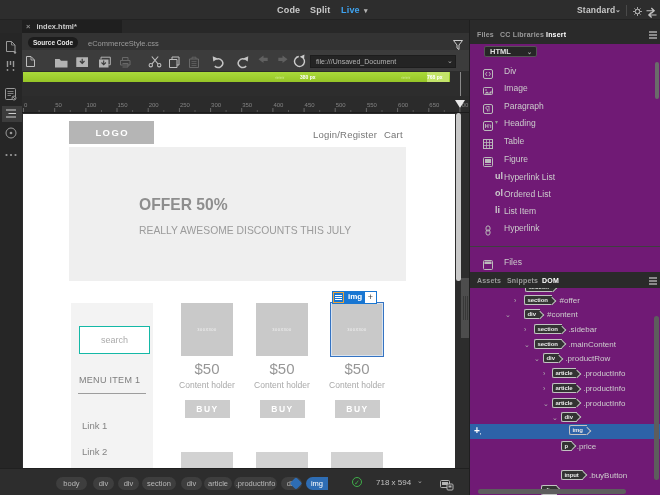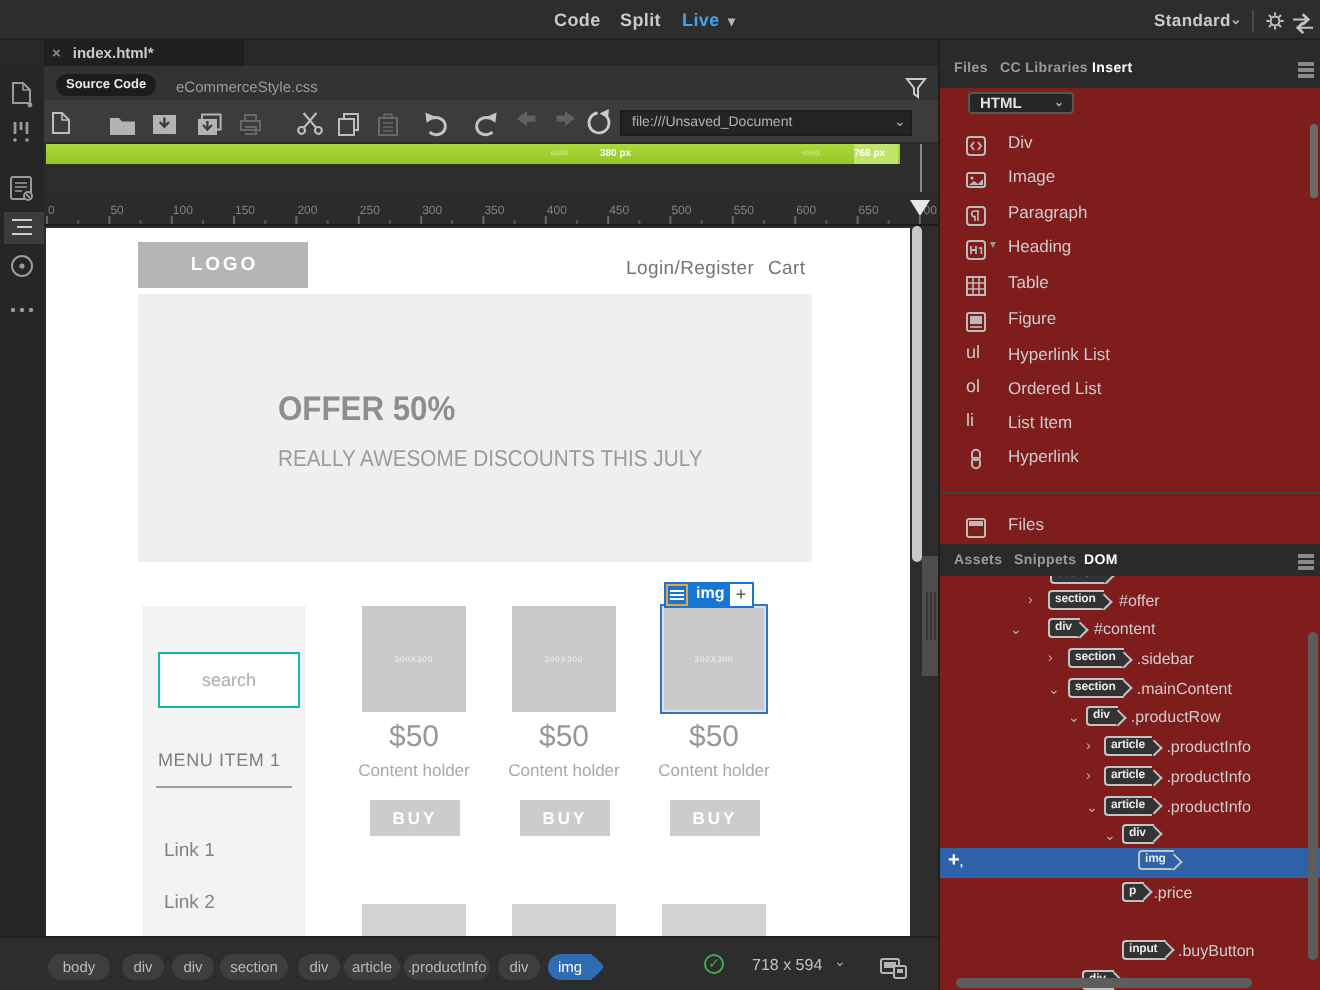--- a/index.html
+++ b/index.html
@@ -23,42 +23,42 @@
 
   #greenbar { left:23px; top:72px; width:427px; height:10px; background:linear-gradient(#aada3a,#96c527); }
   #ruler { left:22px; top:96px; width:448px; height:17px; background:#2b2b2b; border-bottom:1px solid #1c1c1c; }
 
   #canvas { left:23px; top:114px; width:432px; height:354px; background:#ffffff; overflow:hidden; }
 
   #statusbar { left:0; top:468px; width:470px; height:27px; background:#2d2d2d; border-top:1px solid #202020; }
   .tagpill { position:absolute; top:477px; height:13px; line-height:13px; background:#3e3e3e; border-radius:7px; color:#b9b9b9; font-size:7.5px; text-align:center; }
 
   
-  #rpanel { left:470px; top:20px; width:190px; height:475px; background:#7f1d1d; }
+  #rpanel { left:470px; top:20px; width:190px; height:475px; background:#701a75; }
   .ptabs { position:absolute; font-size:7px; font-weight:bold; color:#9b9b9b; letter-spacing:.2px; }
 
   
   .cv { position:absolute; }
 
   
   .irow { position:absolute; left:0; width:190px; height:17px; }
   .iico { position:absolute; left:13px; top:3px; }
-  .itxt { position:absolute; left:13px; top:3px; font-size:9px; font-weight:normal; color:#cccccc; }
+  .itxt { position:absolute; left:25px; top:3px; font-size:9px; font-weight:bold; color:#cccccc; }
   .ilab { position:absolute; left:34px; top:4px; font-size:8.5px; color:#cccccc; }
   .iarr { position:absolute; left:25px; top:4px; font-size:6px; color:#999; }
 
   
   .drow { position:absolute; height:14.6px; width:190px; }
   .dtag { position:absolute; top:1px; height:10px; line-height:9.5px; border:1px solid #c2c2c2; border-right:none; border-radius:2px 0 0 2px; color:#e8e8e8; font-size:6px; font-weight:bold; letter-spacing:-0.1px; padding:0 4px 0 2.5px; background:#333; }
   .dtag:after { content:''; position:absolute; right:-3.4px; top:1.6px; width:5.2px; height:5.2px; border-top:1px solid #c2c2c2; border-right:1px solid #c2c2c2; transform:rotate(45deg); background:inherit; }
   .dcls { position:absolute; top:2px; font-size:8px; color:#cdcdcd; }
   .dar { position:absolute; top:3px; font-size:7px; color:#b0b0b0; }
 
   
-  .tagpill { position:absolute; top:477px; height:13px; line-height:13px; background:#3e3e3e; border-radius:7px; color:#b9b9b9; font-size:7.5px; text-align:center; }
+  .tagpill { position:absolute; top:477px; height:13px; line-height:13px; background:#3e3e3e; border-radius:7px; color:#b9b9b9; font-size:7.5px; text-align:center;margin-left:32px; }
 </style>
 </head>
 <body>
   <div id="topbar" class="abs" style="border-bottom:1px solid #222;"></div>
   <div class="topbtn" style="left:277px;">Code</div>
   <div class="topbtn" style="left:310px;">Split</div>
   <div class="topbtn" style="left:341px;color:#3fa3ef;">Live</div>
   <div class="topbtn" style="left:364px;top:7px;color:#b5b5b5;font-size:7px;">▾</div>
   <div class="topbtn" style="left:577px;font-size:8.5px;">Standard</div>
   <div class="topbtn" style="left:615px;top:6px;color:#b5b5b5;font-size:7px;">⌄</div>

